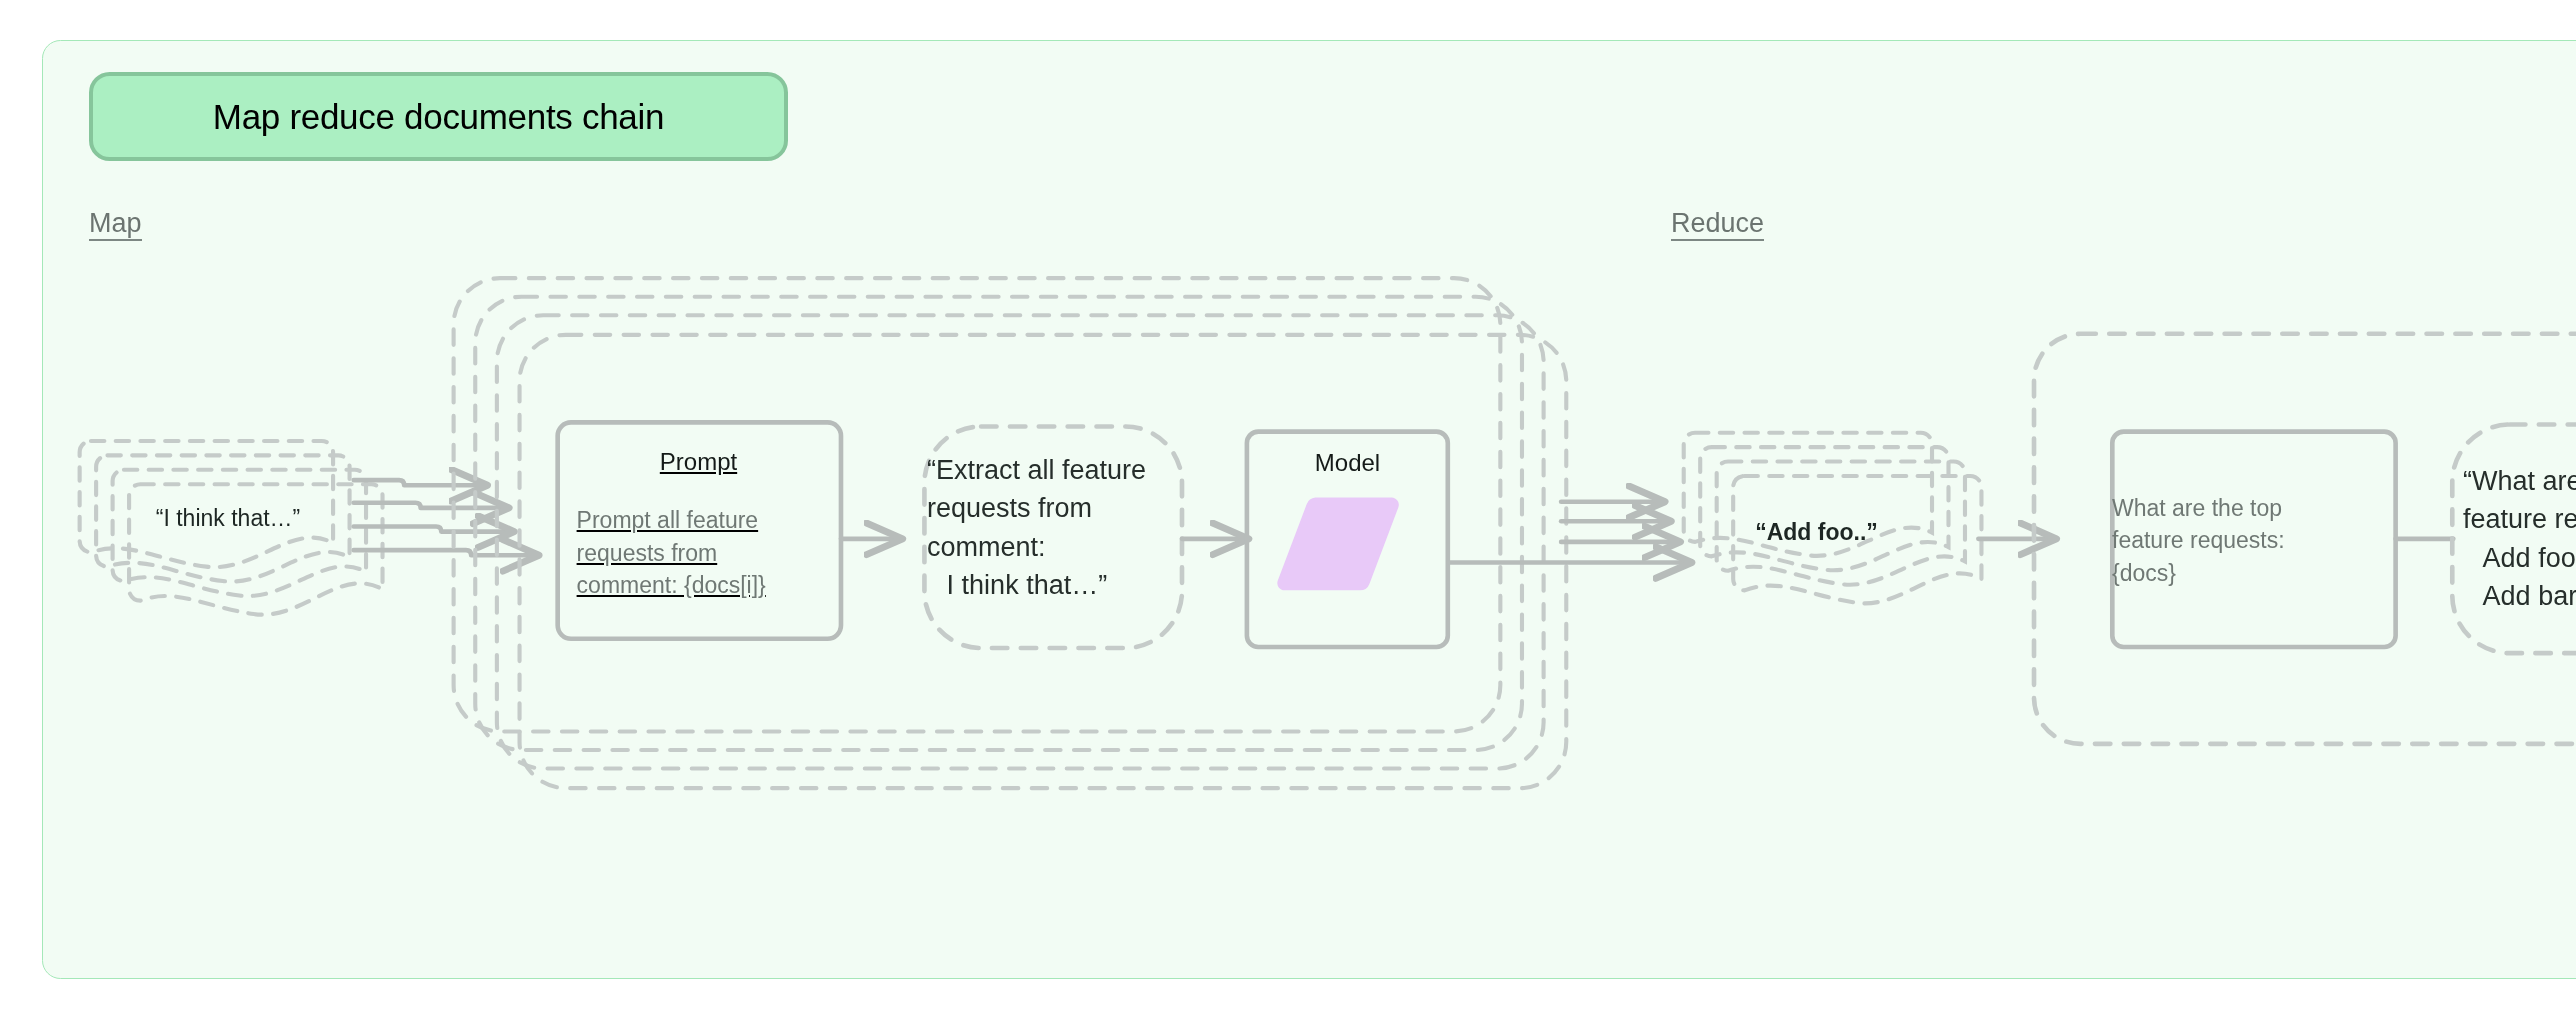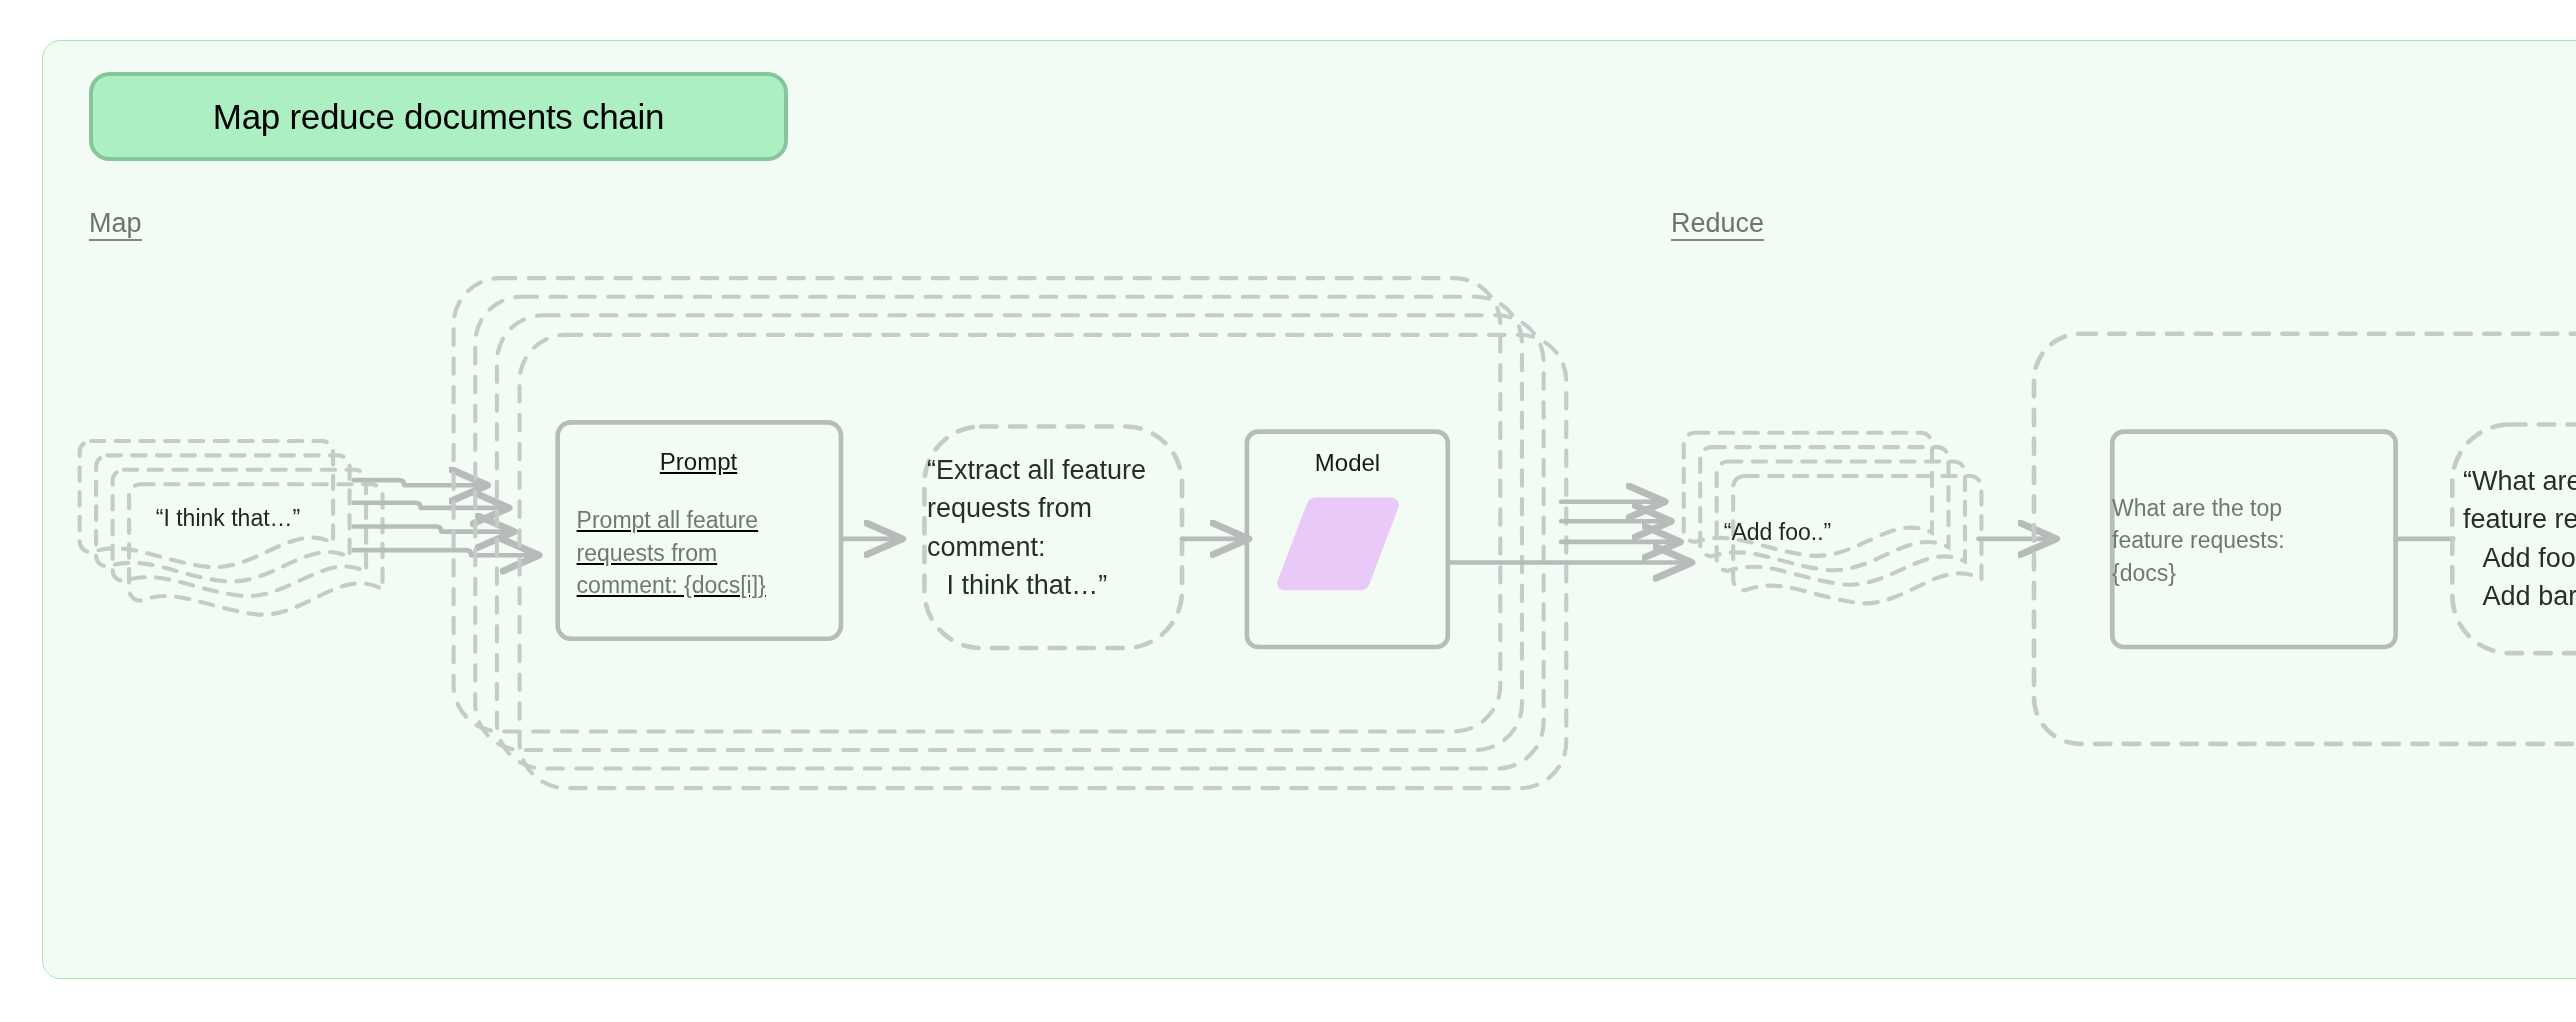--- a/index.html
+++ b/index.html
@@ -102,21 +102,21 @@
     color: #262e2b;
     line-height: 1.42;
   }
   .indent { padding-left: 19.6px; }
 
   
   #doc-in-label     { left: 120px;  top: 495px;  width: 216px;  height: 46px; }
   #prompt-card-txt  { left: 557px; top: 422px;  width: 283px;  height: 206px; padding: 13.4px 19.6px; text-decoration: underline; }
   #map-quote-txt    { left: 927px; top: 453px;  width: 242px;  height: 149px; }
   #model-title      { position:absolute; left:1247px; top:449px; width:201px; text-align:center; }
-  #doc-out-label    { left: 1685px; top: 509px;  width: 185px;  height: 46px; }
+  #doc-out-label    { left: 1724px; top: 509px;  width: 185px;  height: 46px; font-weight: bold; }
   #reduce-card-txt  { left: 2112px; top: 484px;  width: 247px;  height: 113px; }
   #reduce-quote-txt { left: 2463px; top: 464px;  width: 237px;  height: 149px; }
 </style>
 </head>
 <body>
 
 <div id="root">
 
   <div id="canvas-card"></div>
 

